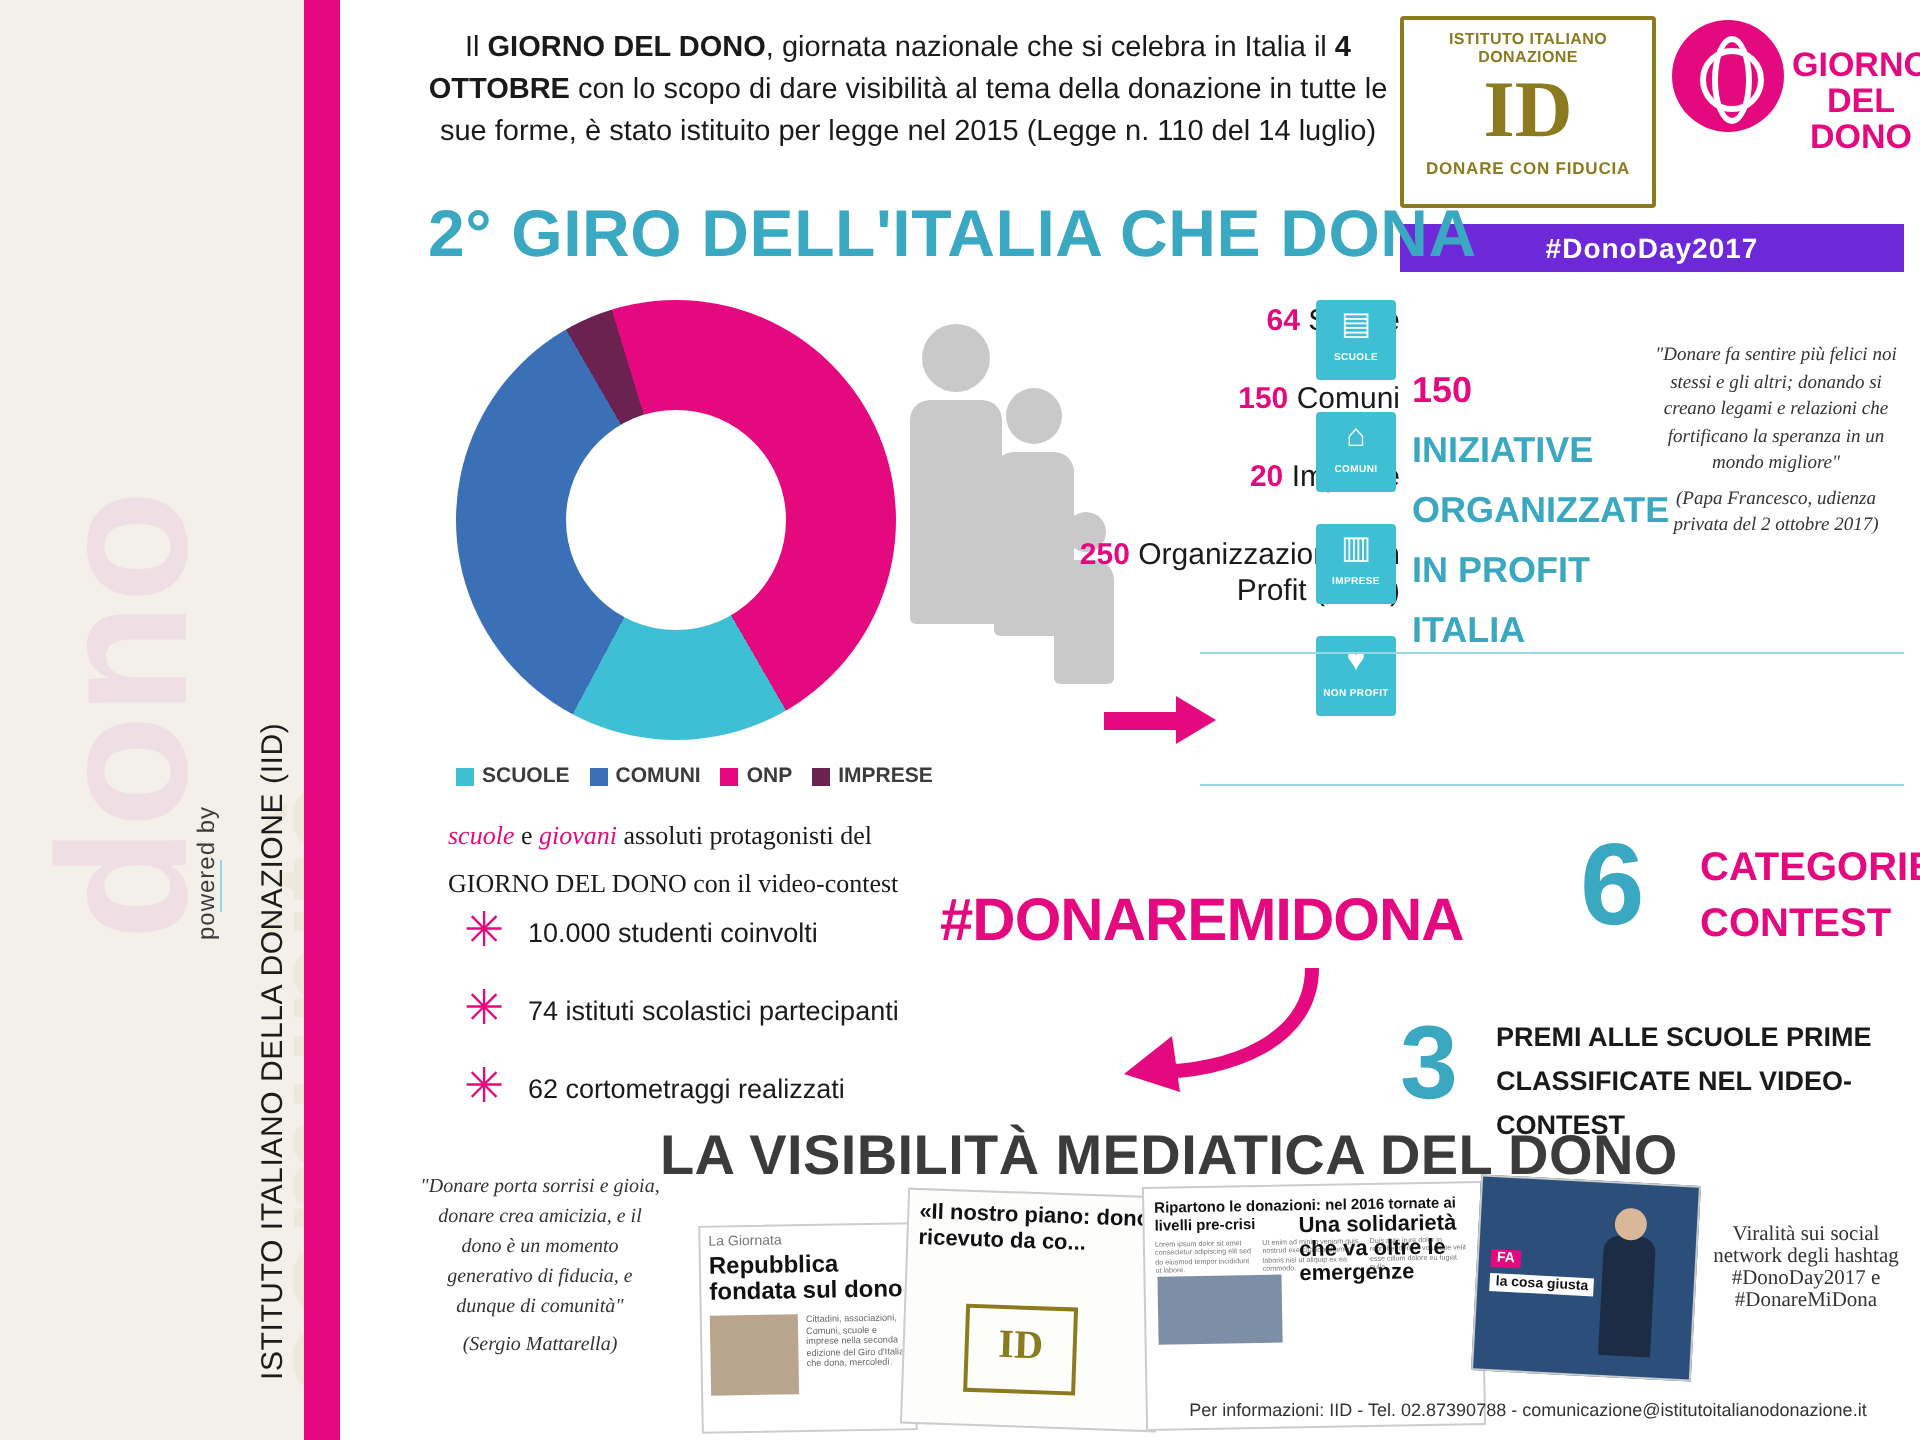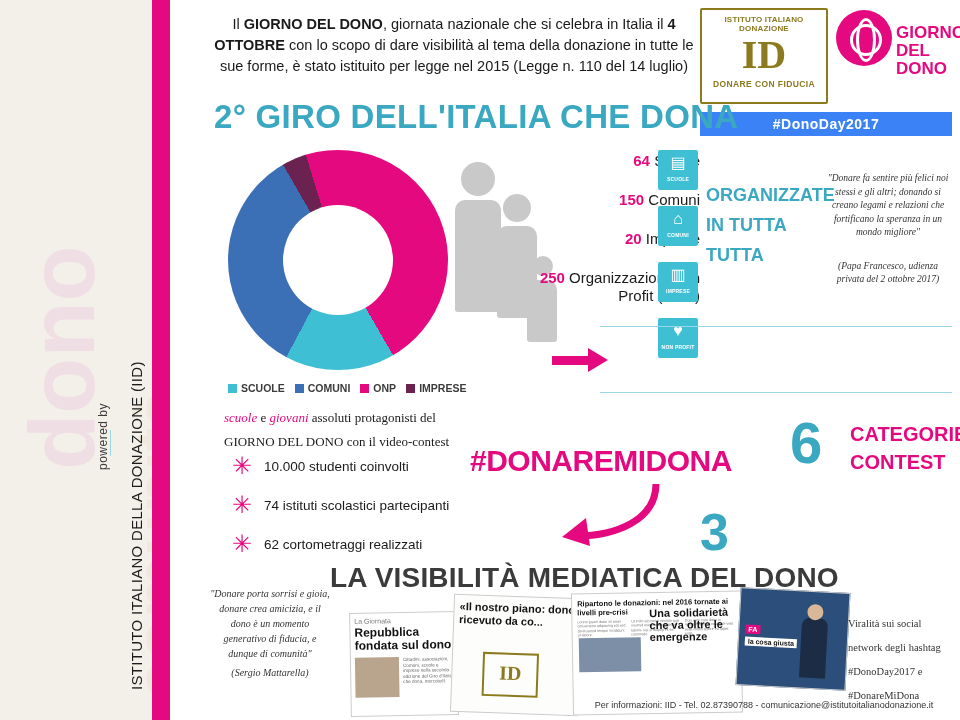--- a/index.html
+++ b/index.html
@@ -61,38 +61,38 @@
   
   .logobox{position:absolute;left:700px;top:8px;width:252px;height:100px;padding-left:40px;}
   .idlogo{
     position:absolute;left:0;top:0;width:128px;height:96px;
     border:2px solid #8c7a1f;border-radius:2px;box-sizing:border-box;
     background:#fff;text-align:center;
   }
   .idlogo .ring{font-size:8px;color:#8c7a1f;letter-spacing:.2px;margin-top:5px;font-weight:bold;}
   .idlogo .idbig{font-size:40px;font-weight:bold;color:#8c7a1f;line-height:40px;margin-top:2px;font-family:"Liberation Serif",serif;}
   .idlogo .idsub{font-size:8.5px;color:#8c7a1f;letter-spacing:.4px;font-weight:bold;margin-top:4px;}
-  .gdlogo{position:absolute;left:134px;top:0;width:118px;height:96px;}
+  .gdlogo{position:absolute;left:134px;top:0;width:118px;height:96px;text-align:center;}
   .gdlogo .rosette{
     position:absolute;left:2px;top:2px;width:56px;height:56px;border-radius:50%;
     background:#e5097f;
   }
   .gdlogo .rosette:after{
     content:"";position:absolute;left:14px;top:14px;width:26px;height:26px;
     border:3px solid #fff;border-radius:50%;
   }
   .gdlogo .rosette:before{
     content:"";position:absolute;left:20px;top:8px;width:14px;height:38px;
     border:3px solid #fff;border-radius:50%;
   }
   .gdlogo .gtext{
     position:absolute;left:62px;top:16px;font-size:17px;font-weight:bold;color:#e5097f;line-height:18px;
   }
   .hashbar{
-    position:absolute;left:700px;top:112px;width:252px;height:24px;background:#3b82f6;
+    position:absolute;left:700px;top:112px;width:252px;height:24px;background:#6d28d9;
     color:#fff;font-size:14px;font-weight:bold;text-align:center;line-height:24px;letter-spacing:.5px;
   }
 
   
   .headline{
     position:absolute;left:214px;top:98px;
     font-size:33px;font-weight:bold;color:#3aa8c1;letter-spacing:.3px;
   }
 
   
@@ -238,22 +238,22 @@
   .clip3 .ph{position:absolute;left:6px;top:44px;width:62px;height:34px;background:#7d8fa6;}
 
   .clip4{left:738px;top:590px;width:108px;height:96px;transform:rotate(3deg);background:#2b4f7a;}
   .clip4 .tvtag{position:absolute;left:6px;top:36px;background:#e5097f;color:#fff;font-size:7px;font-weight:bold;padding:1px 3px;}
   .clip4 .tvtag2{position:absolute;left:6px;top:48px;background:#fff;color:#111;font-size:7px;font-weight:bold;padding:1px 3px;}
   .clip4 .person{position:absolute;left:62px;top:26px;width:26px;height:60px;background:#1b2c44;border-radius:8px 8px 0 0;}
   .clip4 .person:after{content:"";position:absolute;left:5px;top:-14px;width:16px;height:16px;border-radius:50%;background:#d9b89a;}
 
   
   .viral{
-    position:absolute;left:848px;top:612px;width:110px;text-align:left;
-    font-size:10.5px;color:#333;line-height:24px;font-family:"Liberation Serif",serif;
+    position:absolute;left:848px;top:612px;width:110px;text-align:center;
+    font-size:10.5px;color:#333;line-height:11px;font-family:"Liberation Serif",serif;
   }
 
   
   .footer{
     position:absolute;left:574px;top:700px;width:380px;text-align:center;
     font-size:9px;color:#333;
   }
 </style>
 </head>
 <body>
@@ -358,27 +358,29 @@
       <span class="glyph">▥</span>
       <span class="cap">IMPRESE</span>
     </div>
     <div class="icbox">
       <span class="glyph">♥</span>
       <span class="cap">NON PROFIT</span>
     </div>
   </div>
 
   <div class="iniz">
+    <div><span class="num">150</span>
+      <span>INIZIATIVE</span></div>
     <div>ORGANIZZATE</div>
-    <div>IN TUTTA TUTTA</div>
+    <div>IN PROFIT ITALIA</div>
   </div>
 
   <div class="popequote">
     <div>"Donare fa sentire più felici noi stessi e gli altri; donando si creano legami e relazioni che fortificano la speranza in un mondo migliore"</div>
-    <div style="margin-top:20px;">(Papa Francesco, udienza privata del 2 ottobre 2017)</div>
+    <div style="margin-top:4px;">(Papa Francesco, udienza privata del 2 ottobre 2017)</div>
   </div>
 
   <div class="hline2"></div>
   <div class="bigarrow">
     <div class="shaft"></div>
     <div class="headt"></div>
   </div>
   <div class="hline"></div>
 
   <div class="sg">
@@ -409,20 +411,24 @@
     <path d="M100 4 C100 40, 60 56, 20 56" stroke="#e5097f" stroke-width="7" fill="none"></path>
     <polygon points="30,38 6,57 34,66" fill="#e5097f"></polygon>
   </svg>
 
   <div class="six">6</div>
   <div class="sixtxt">
     <div>CATEGORIE</div>
     <div>CONTEST</div>
   </div>
   <div class="three">3</div>
+  <div class="threetxt">
+    <div>PREMI ALLE SCUOLE PRIME</div>
+    <div>CLASSIFICATE NEL VIDEO-CONTEST</div>
+  </div>
 
   <div class="visib">LA VISIBILITÀ MEDIATICA DEL DONO</div>
 
   <div class="mattq">
     <div>"Donare porta sorrisi e gioia, donare crea amicizia, e il dono è un momento generativo di fiducia, e dunque di comunità"</div>
     <div style="margin-top:4px;">(Sergio Mattarella)</div>
   </div>
 
   <div class="clip clip1">
     <div class="kicker">La Giornata</div>

